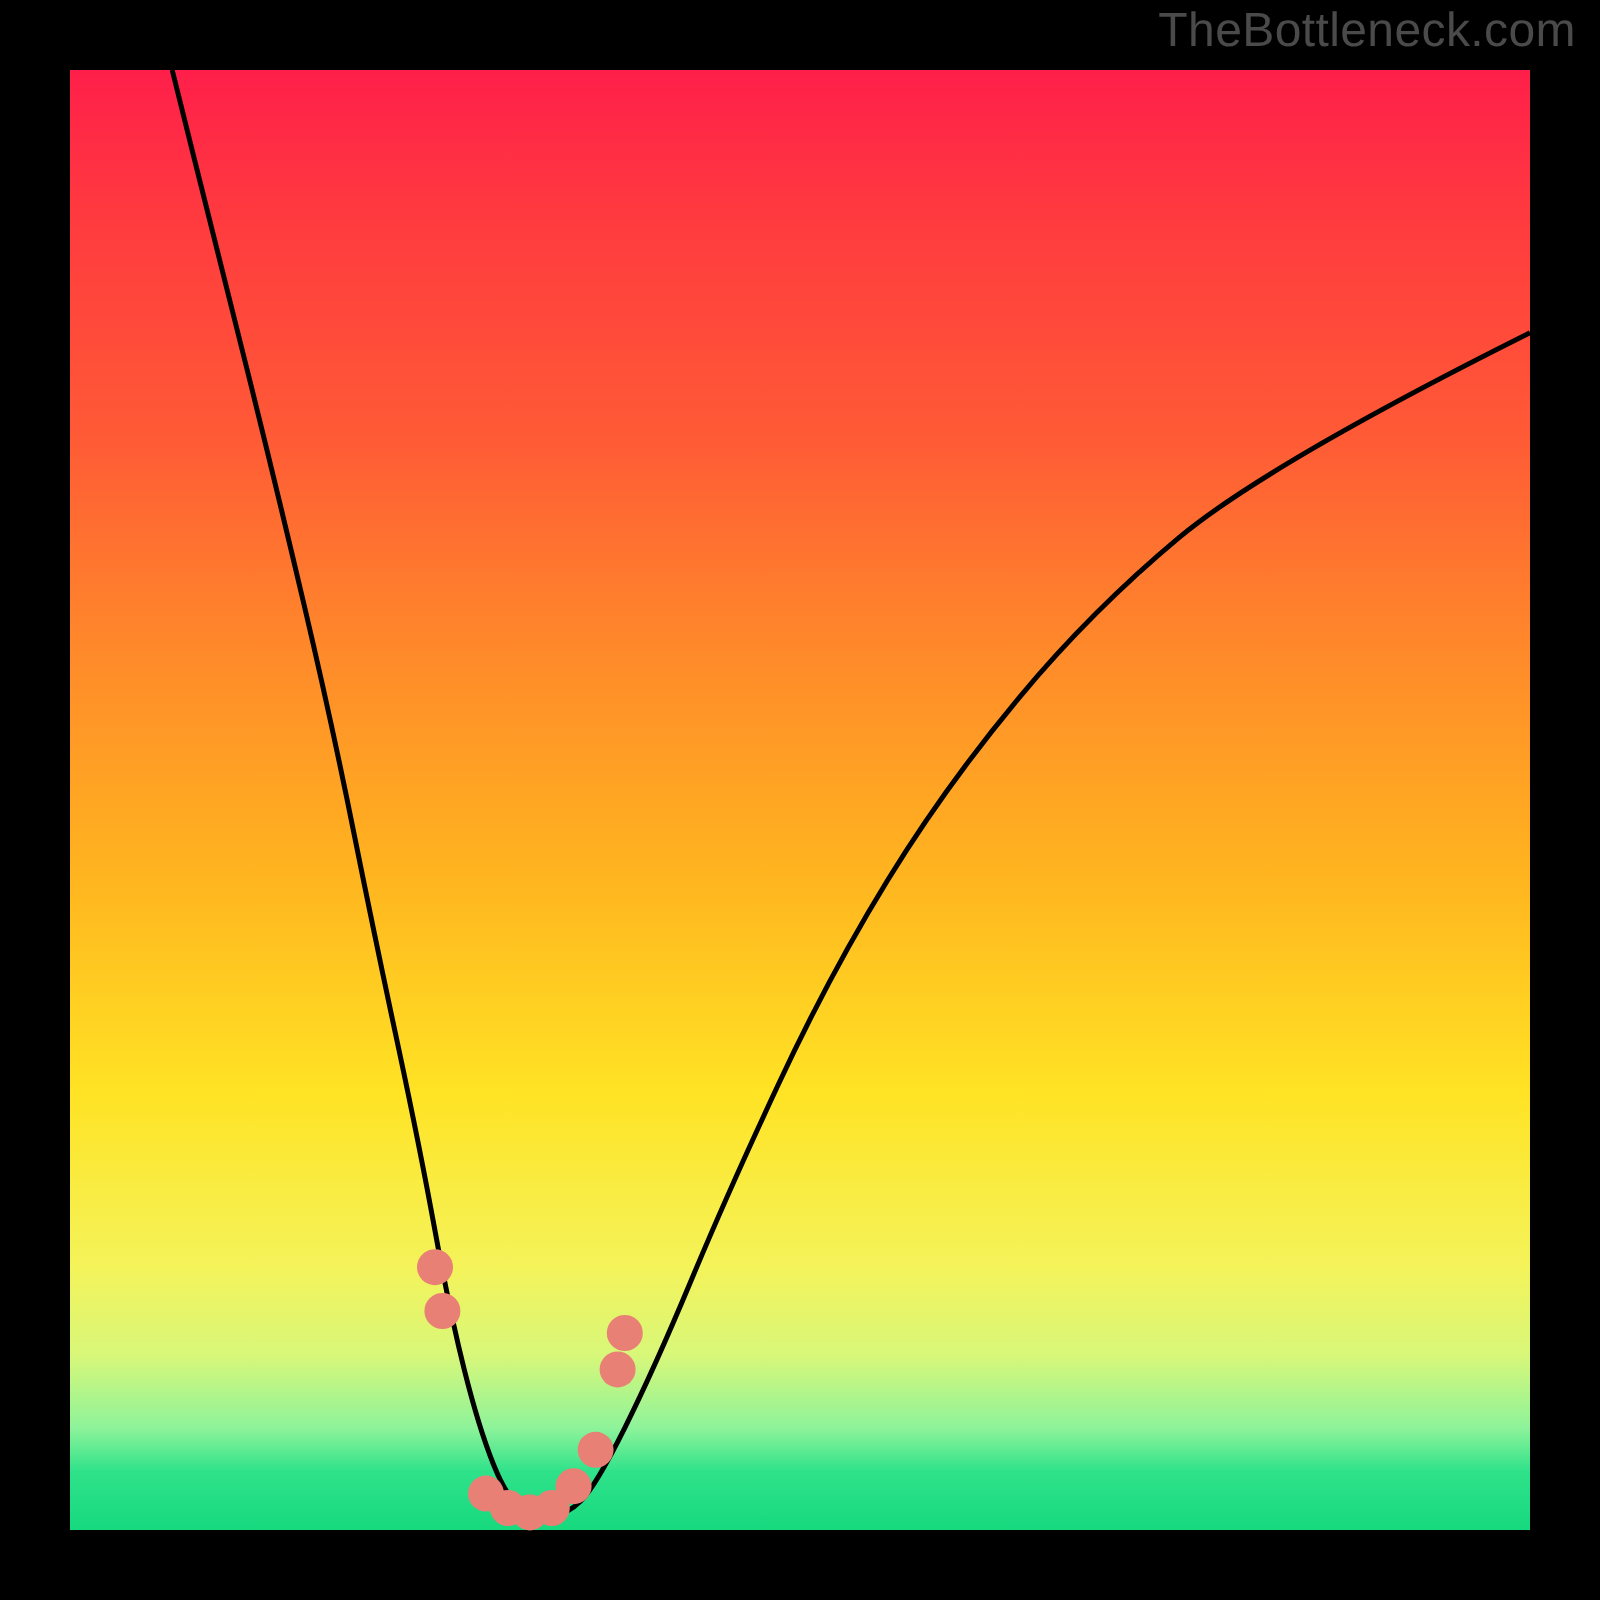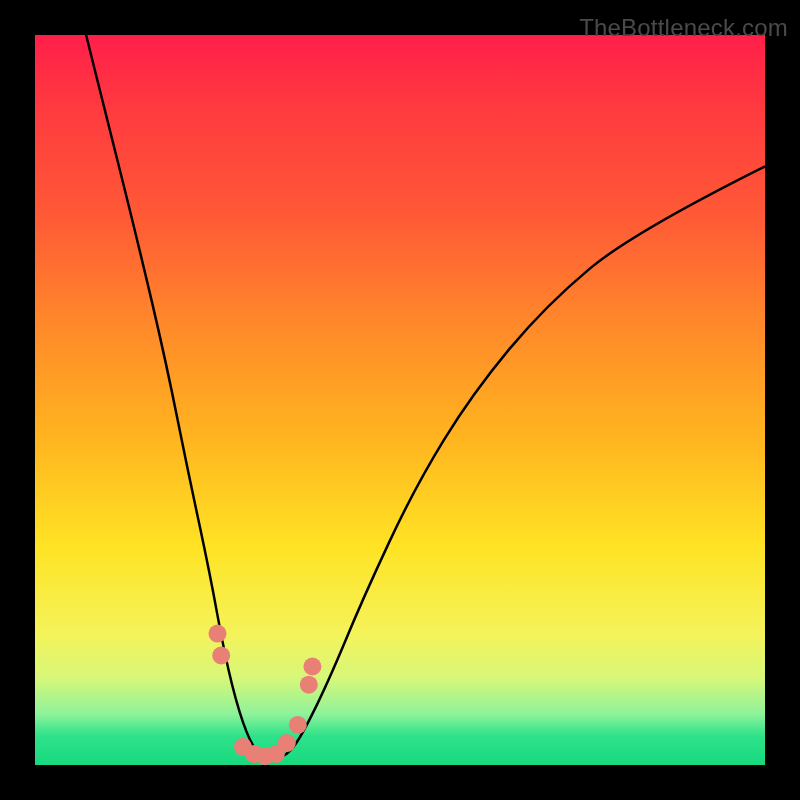--- a/index.html
+++ b/index.html
@@ -34,21 +34,21 @@
       #ffe324 70%,
       #f4f35a 82%,
       #d8f779 88%,
       #8ef39a 93%,
       #2fe28a 96%,
       #16d97e 100%
     );
   }
   .watermark {
     position: absolute;
-    top: 14px;
+    top: 2px;
     right: 12px;
     color: #4a4a4a;
     font-size: 24px;
     letter-spacing: 0.2px;
     user-select: none;
     margin-left: 24px;
   }
   svg.curve {
     position: absolute;
     left: 0; top: 0;

